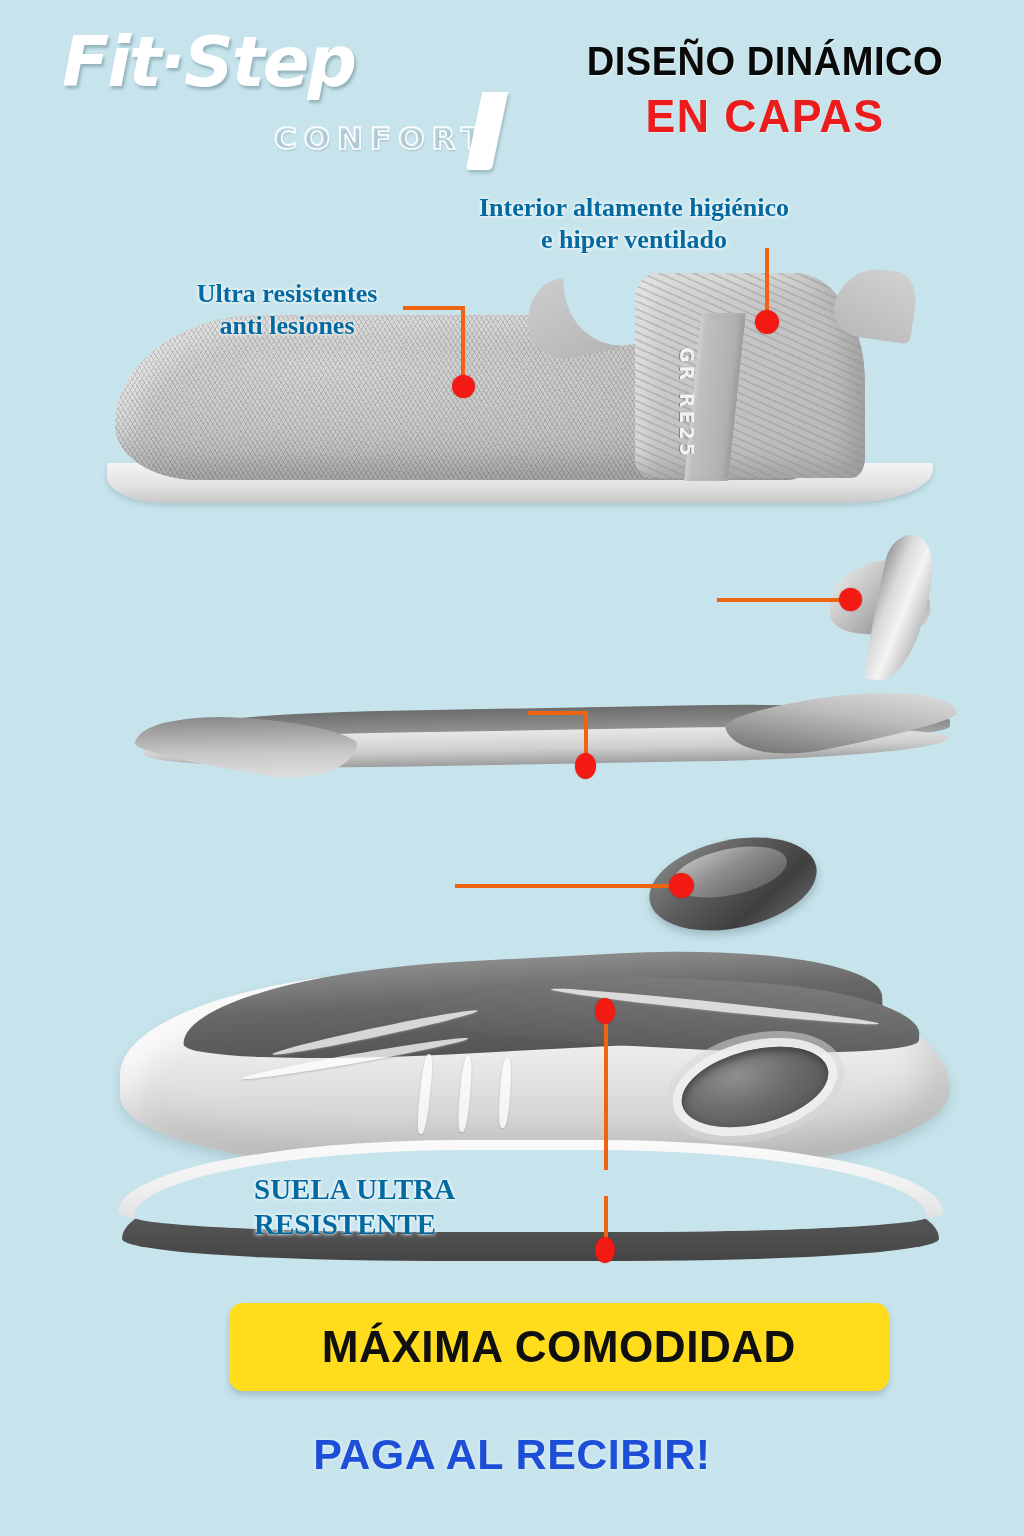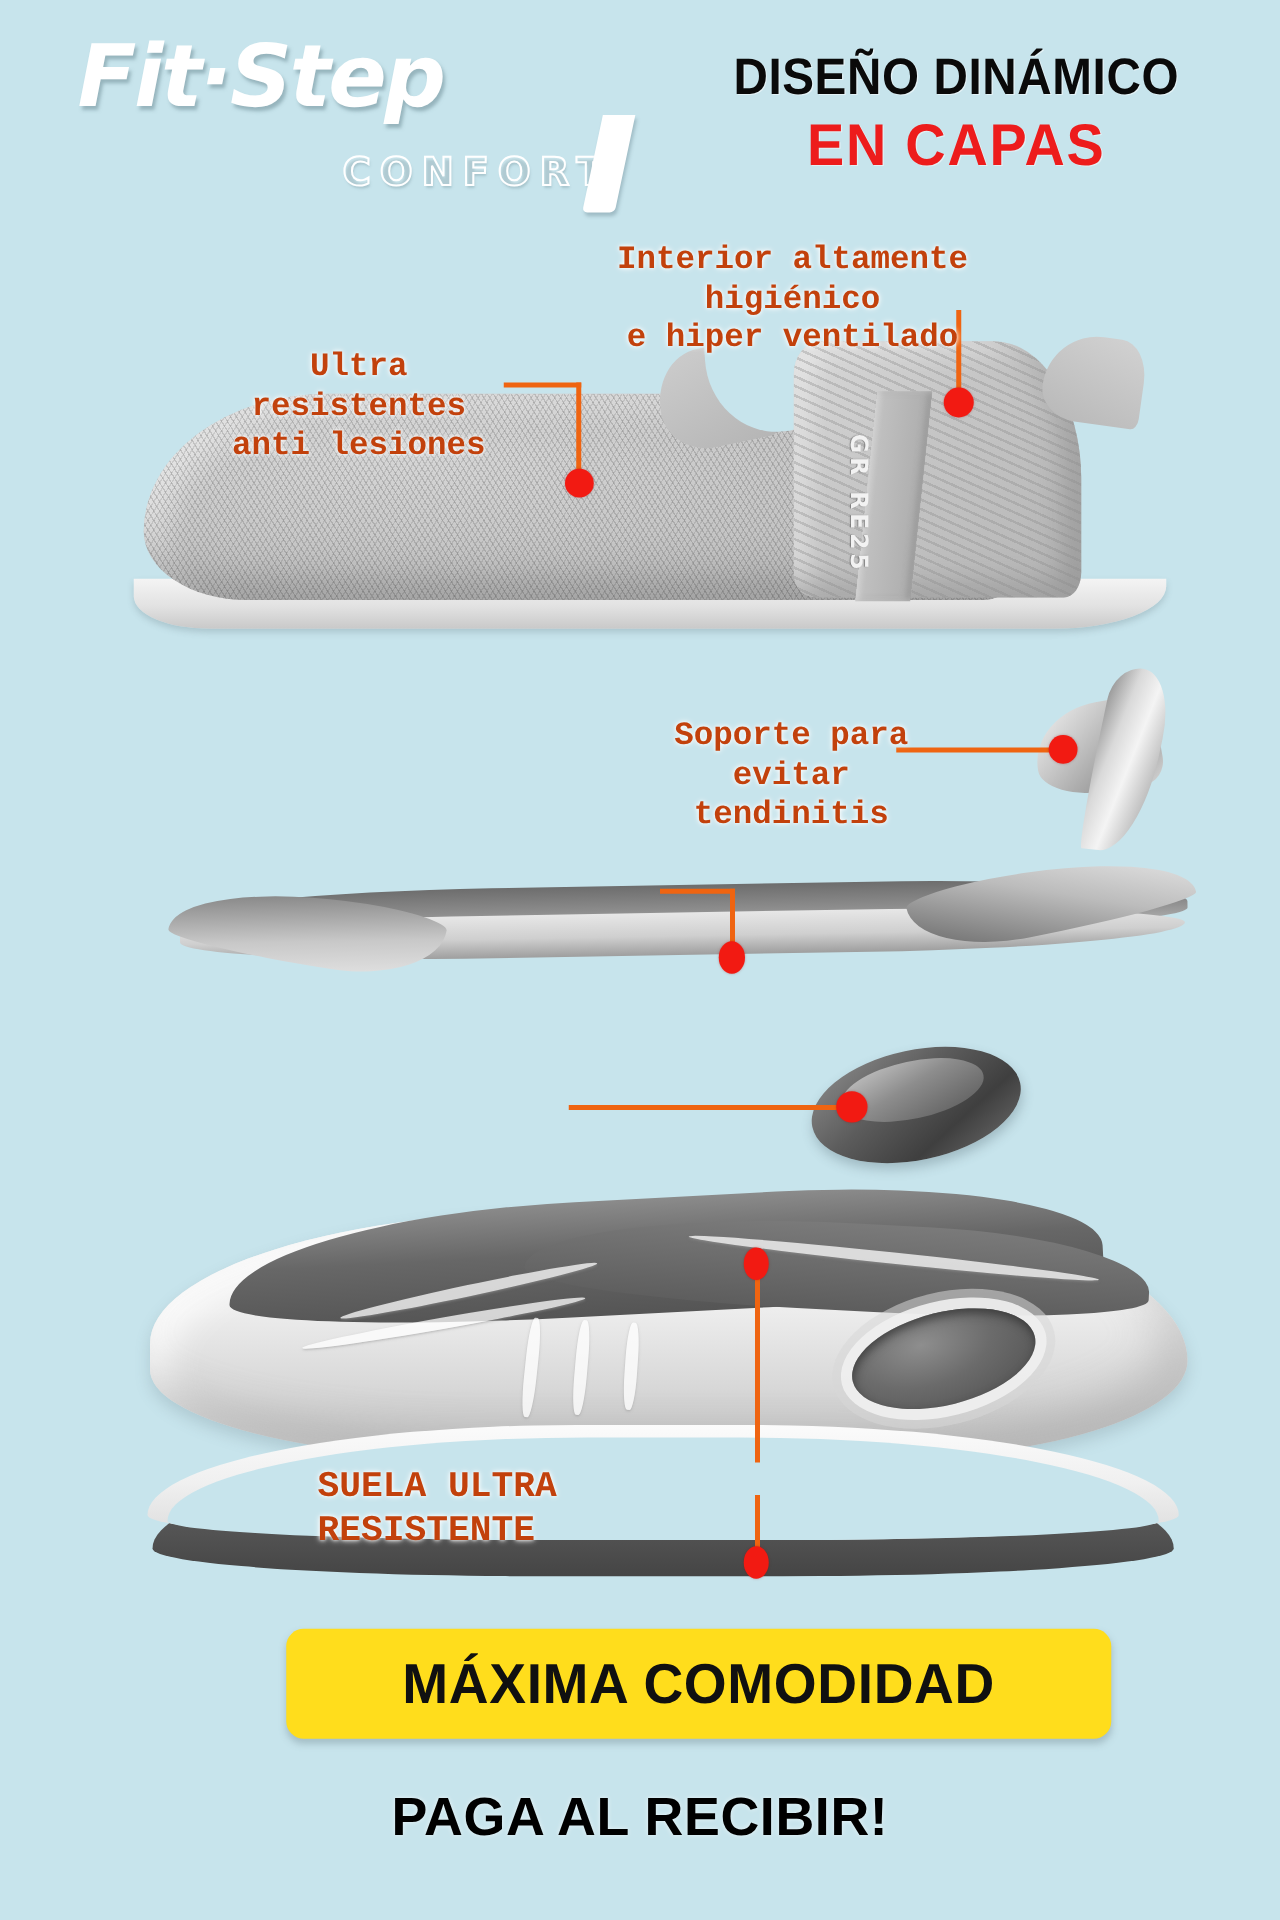--- a/index.html
+++ b/index.html
@@ -58,22 +58,22 @@
     font-size:47px;font-weight:bold;color:#ed1c1c;
     letter-spacing:1.5px;
     transform:scaleX(.95);
     text-shadow:1px 1px 0 rgba(255,255,255,.45);
     white-space:nowrap;
   }
 
   
   .lbl{
     position:absolute;
-    font-family:Liberation Mono, monospace;
-    font-size:25px;font-weight:bold;color:#c2410c;
+    font-family:Liberation Serif, serif;
+    font-size:25px;font-weight:bold;color:#0369a1;
     line-height:1.22;
     text-shadow:0 0 5px rgba(255,255,255,.95),0 0 3px rgba(255,255,255,.9);
     white-space:pre-line;
   }
   .lbl.lg{font-size:26px;}
 
   
   .ln{position:absolute;background:#ef6411;}
   .ln.h{height:4px;}
   .ln.v{width:4px;}
@@ -274,21 +274,21 @@
   }
   .cta span{
     font-family:"Liberation Sans", sans-serif;
     font-size:45px;font-weight:bold;color:#101010;
     letter-spacing:.5px;transform:scaleX(.98);
     white-space:nowrap;
   }
   .pay{
     position:absolute;left:0;top:1430px;width:1024px;text-align:center;
     font-family:"Liberation Sans", sans-serif;
-    font-size:43px;font-weight:bold;color:#000000;
+    font-size:43px;font-weight:bold;color:#1d4ed8;
     letter-spacing:.5px;
     text-shadow:0 0 4px rgba(255,255,255,.6);
   }
 </style>
 </head>
 <body>
 
 <div id="stage">
 
   <div class="logo-wrap">
@@ -368,22 +368,20 @@
   <div class="ln v" style="left:604px;top:1196px;height:50px;"></div>
   <div class="dot" style="left:595px;top:998px;width:20px;height:26px;"></div>
   <div class="dot" style="left:595px;top:1237px;width:20px;height:26px;"></div>
 
   <div class="lbl lg" style="left:424px;top:192px;width:420px;text-align:center;">Interior altamente higiénico
 e hiper ventilado</div>
 
   <div class="lbl lg" style="left:168px;top:278px;width:238px;text-align:center;">Ultra resistentes
 anti lesiones</div>
 
-  <div class="lbl lg" style="left:512px;top:573px;width:242px;text-align:center;">Soporte para
-evitar tendinitis</div>
 
 
 
   <div class="lbl" style="left:254px;top:1172px;width:380px;font-size:29px;letter-spacing:0px;">SUELA ULTRA RESISTENTE</div>
 
   <div class="cta">
     <span>MÁXIMA COMODIDAD</span>
   </div>
   <div class="pay">PAGA AL RECIBIR!</div>
 

